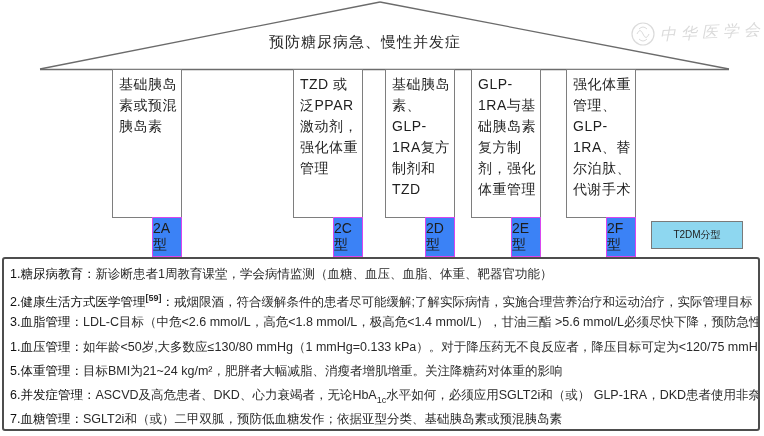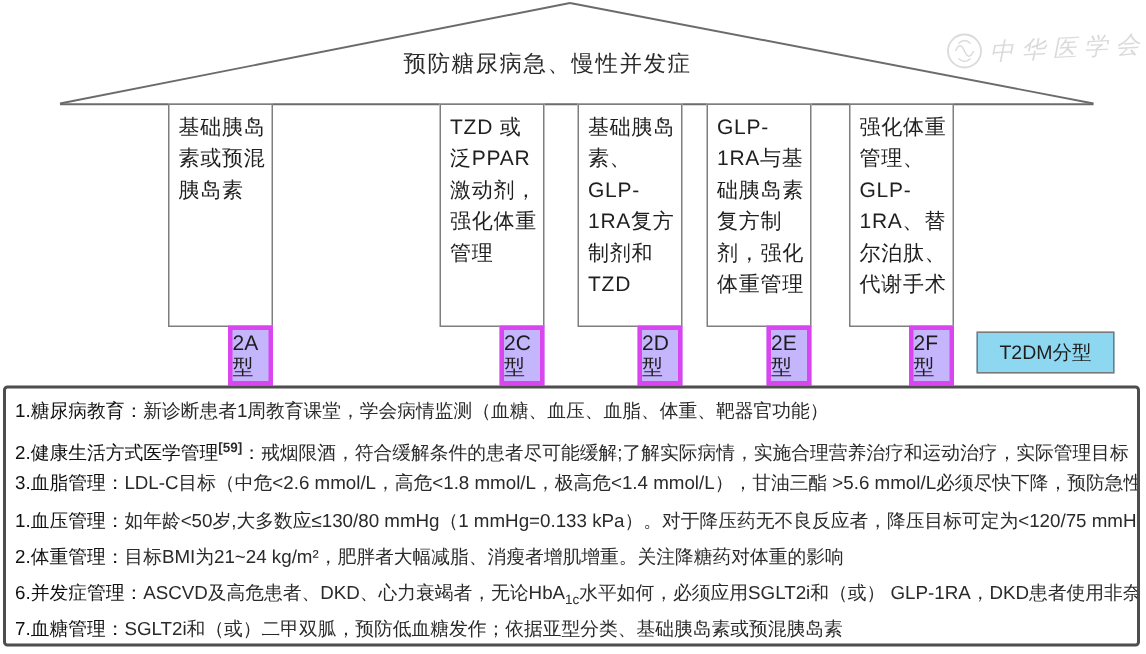--- a/index.html
+++ b/index.html
@@ -13,28 +13,28 @@
     font-size:15px;letter-spacing:1px;color:#2a2a2a;
   }
   .watermark{position:absolute;left:628px;top:12px;width:134px;height:44px;opacity:.55;}
   .pillar{position:absolute;top:69px;width:70px;height:188px;border-radius:17px;}
   .pillar-body{
     box-sizing:border-box;height:149px;border:1px solid #7e7e7e;background:#fff;
     padding:4px 3px 0 6px;font-size:14px;line-height:21px;letter-spacing:.5px;
     color:#1f1f1f;overflow:hidden;word-break:break-word;
   }
   .pillar-label{
-    box-sizing:border-box;height:40px;margin-top:-1px;border:3px solid #d946ef;
-    background:#c4b5fd;display:flex;align-items:center;justify-content:center;
+    box-sizing:border-box;height:40px;margin-top:-1px;border:1px solid #d946ef;
+    background:#3b82f6;display:flex;align-items:center;justify-content:center;
     font-size:14px;color:#1d1d1d;margin-left:40px;
   }
   .t2dm-box{
     position:absolute;left:651px;top:221px;width:92px;height:28px;box-sizing:border-box;
     border:1px solid #7a7a7a;background:#8ed7f0;display:flex;align-items:center;justify-content:center;
-    font-size:13px;color:#1d1d1d;
+    font-size:10px;color:#1d1d1d;
   }
   .foundation{
     position:absolute;left:2px;top:257px;width:758px;height:174px;box-sizing:border-box;
     border:2px solid #4d4d4d;border-radius:3px;background:#fff;
     padding:3px 0 0 6px;
   }
   .f-line{
     height:24.2px;line-height:24.2px;font-size:12.5px;white-space:nowrap;overflow:hidden;
     color:#2a2a2a;
   }
@@ -98,21 +98,21 @@
     <div class="f-line">
       <b>2.健康生活方式医学管理</b><sup>[59]</sup><b>：</b><span>戒烟限酒，符合缓解条件的患者尽可能缓解;了解实际病情，实施合理营养治疗和运动治疗，实际管理目标</span>
     </div>
     <div class="f-line">
       <b>3.血脂管理：</b><span>LDL-C目标（中危&lt;2.6 mmol/L，高危&lt;1.8 mmol/L，极高危&lt;1.4 mmol/L），甘油三酯 &gt;5.6 mmol/L必须尽快下降，预防急性胰腺炎</span>
     </div>
     <div class="f-line">
       <b>1.血压管理：</b><span>如年龄&lt;50岁,大多数应≤130/80 mmHg（1 mmHg=0.133 kPa）。对于降压药无不良反应者，降压目标可定为&lt;120/75 mmHg</span>
     </div>
     <div class="f-line">
-      <b>2.体重管理：</b><span>目标BMI为21~24 kg/m²，肥胖者大幅减脂、消瘦者增肌增重。关注降糖药对体重的影响</span>
+      <b>5.体重管理：</b><span>目标BMI为21~24 kg/m²，肥胖者大幅减脂、消瘦者增肌增重。关注降糖药对体重的影响</span>
     </div>
     <div class="f-line">
       <b>6.并发症管理：</b><span>ASCVD及高危患者、DKD、心力衰竭者，无论HbA</span><sub>1c</sub><span>水平如何，必须应用SGLT2i和（或） GLP-1RA，DKD患者使用非奈利酮</span>
     </div>
     <div class="f-line">
       <b>7.血糖管理：</b><span>SGLT2i和（或）二甲双胍，预防低血糖发作；依据亚型分类、基础胰岛素或预混胰岛素</span>
     </div>
   </div>
 
 </div>

